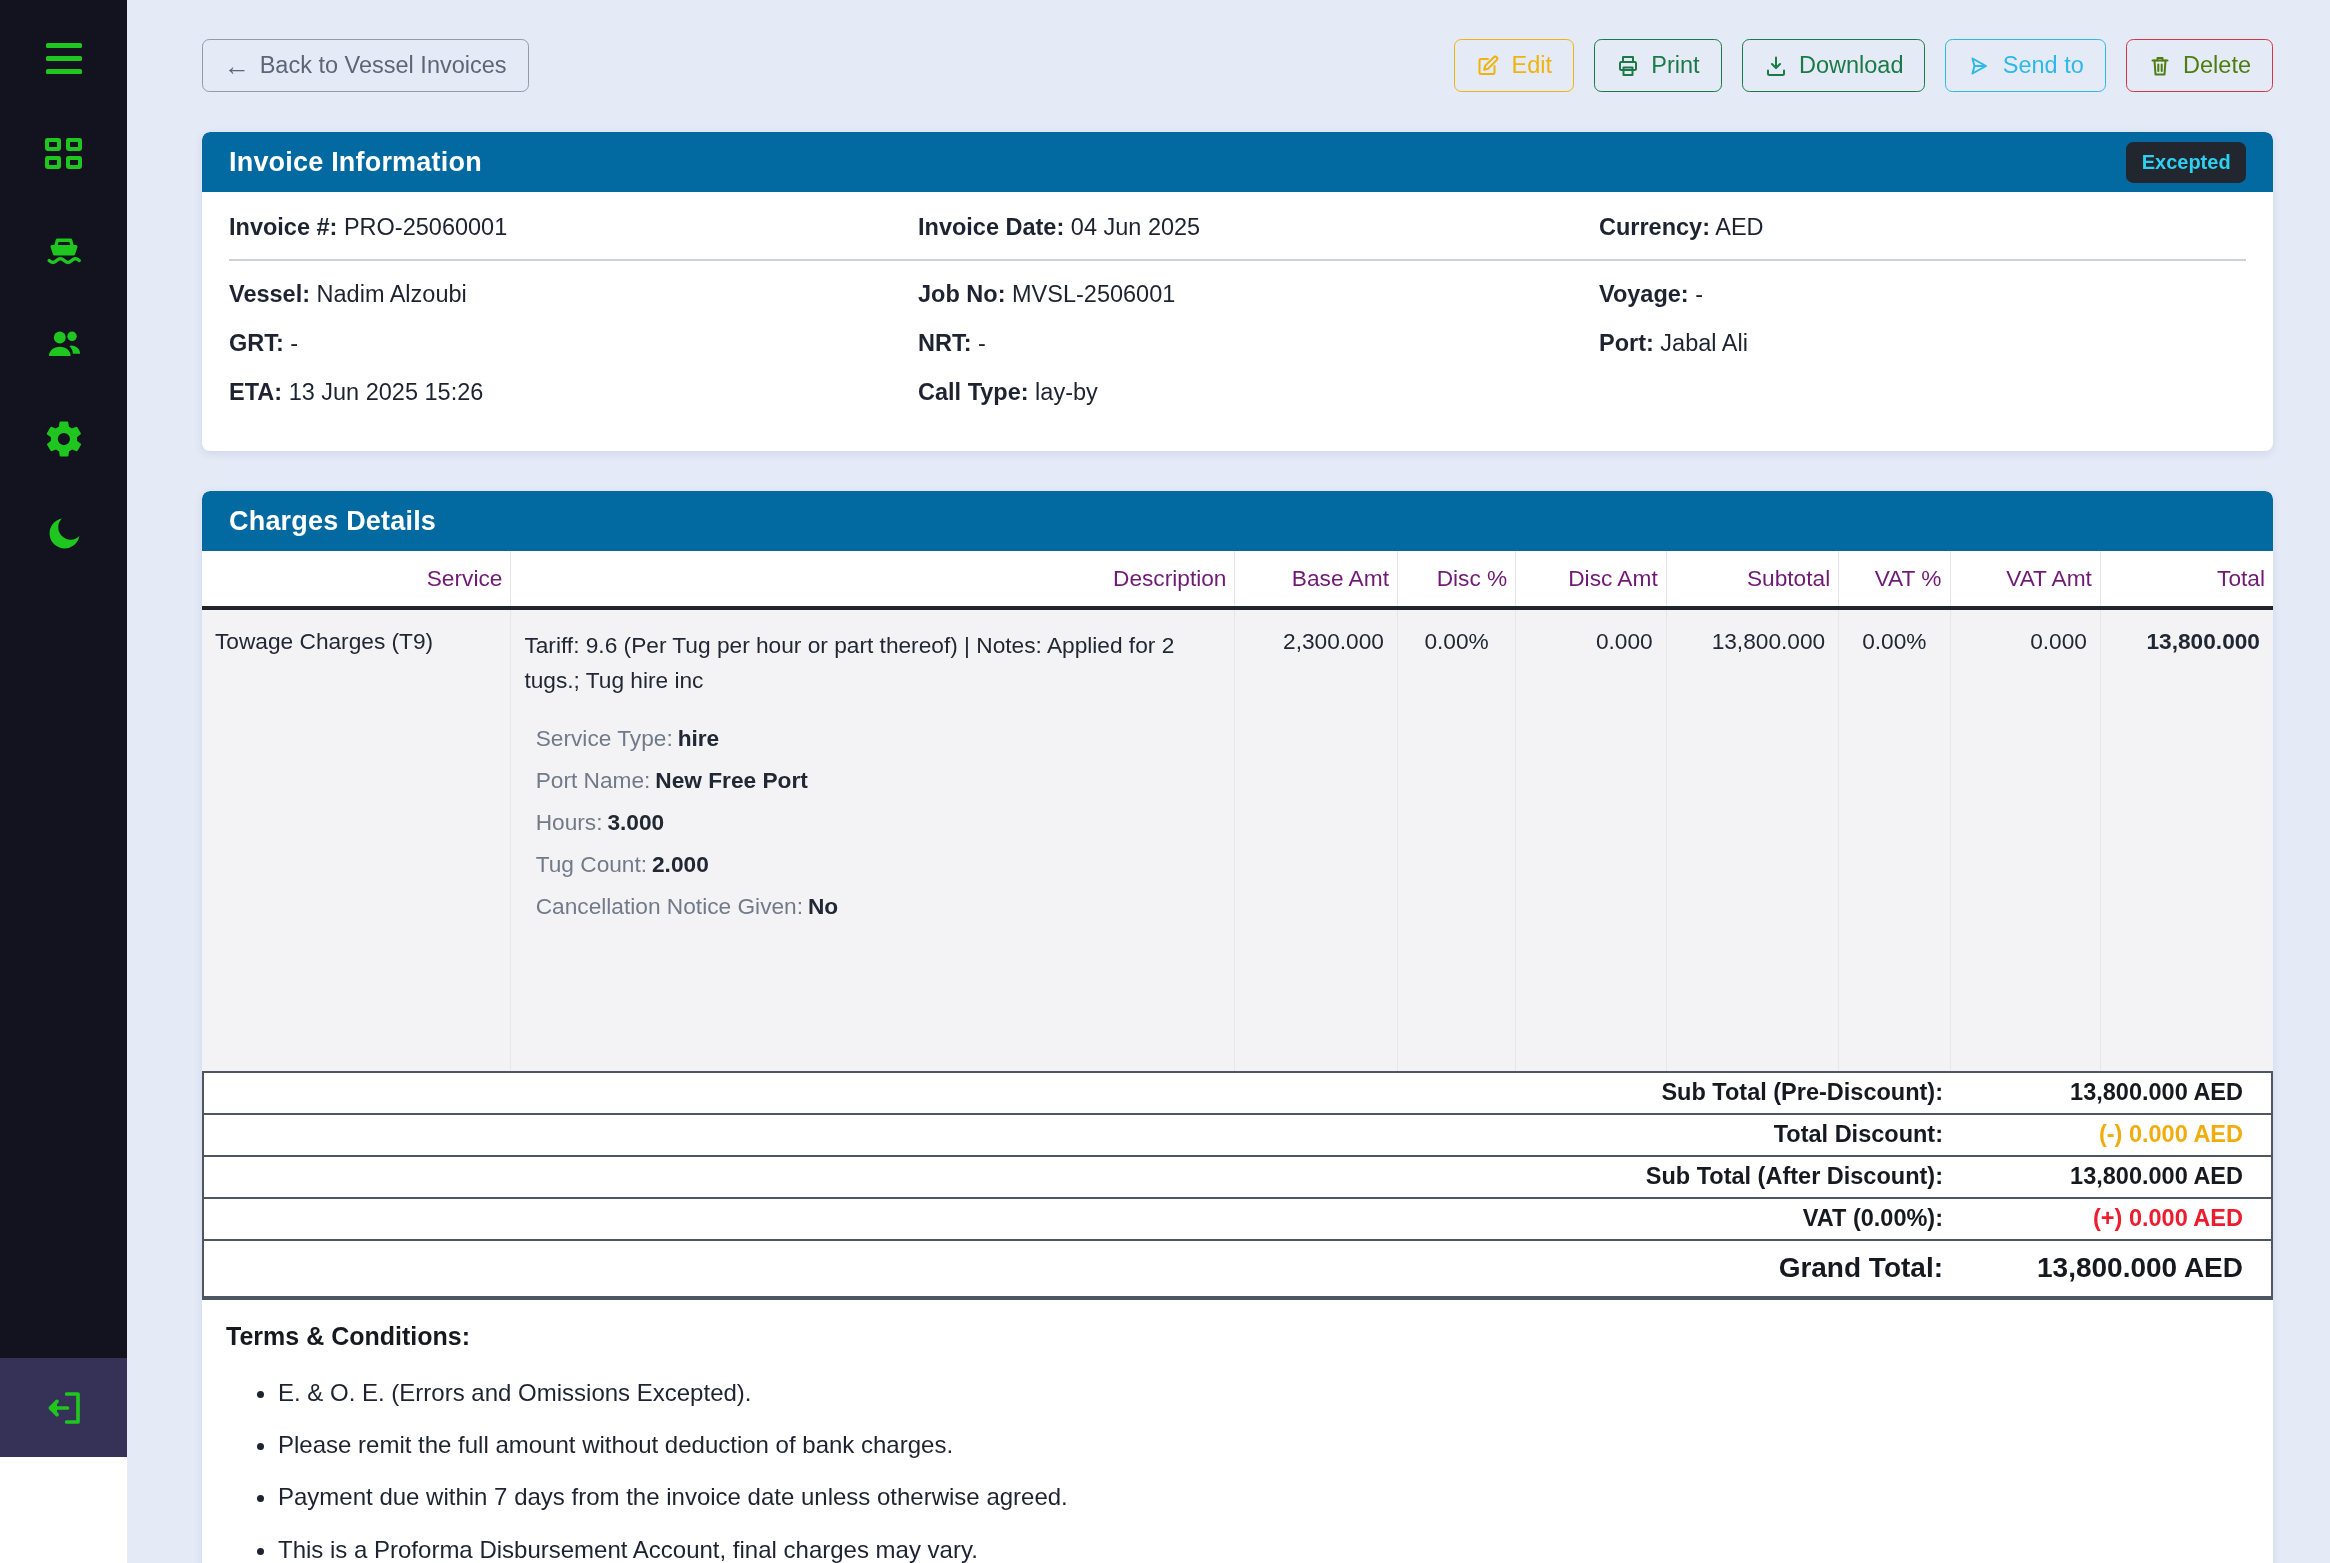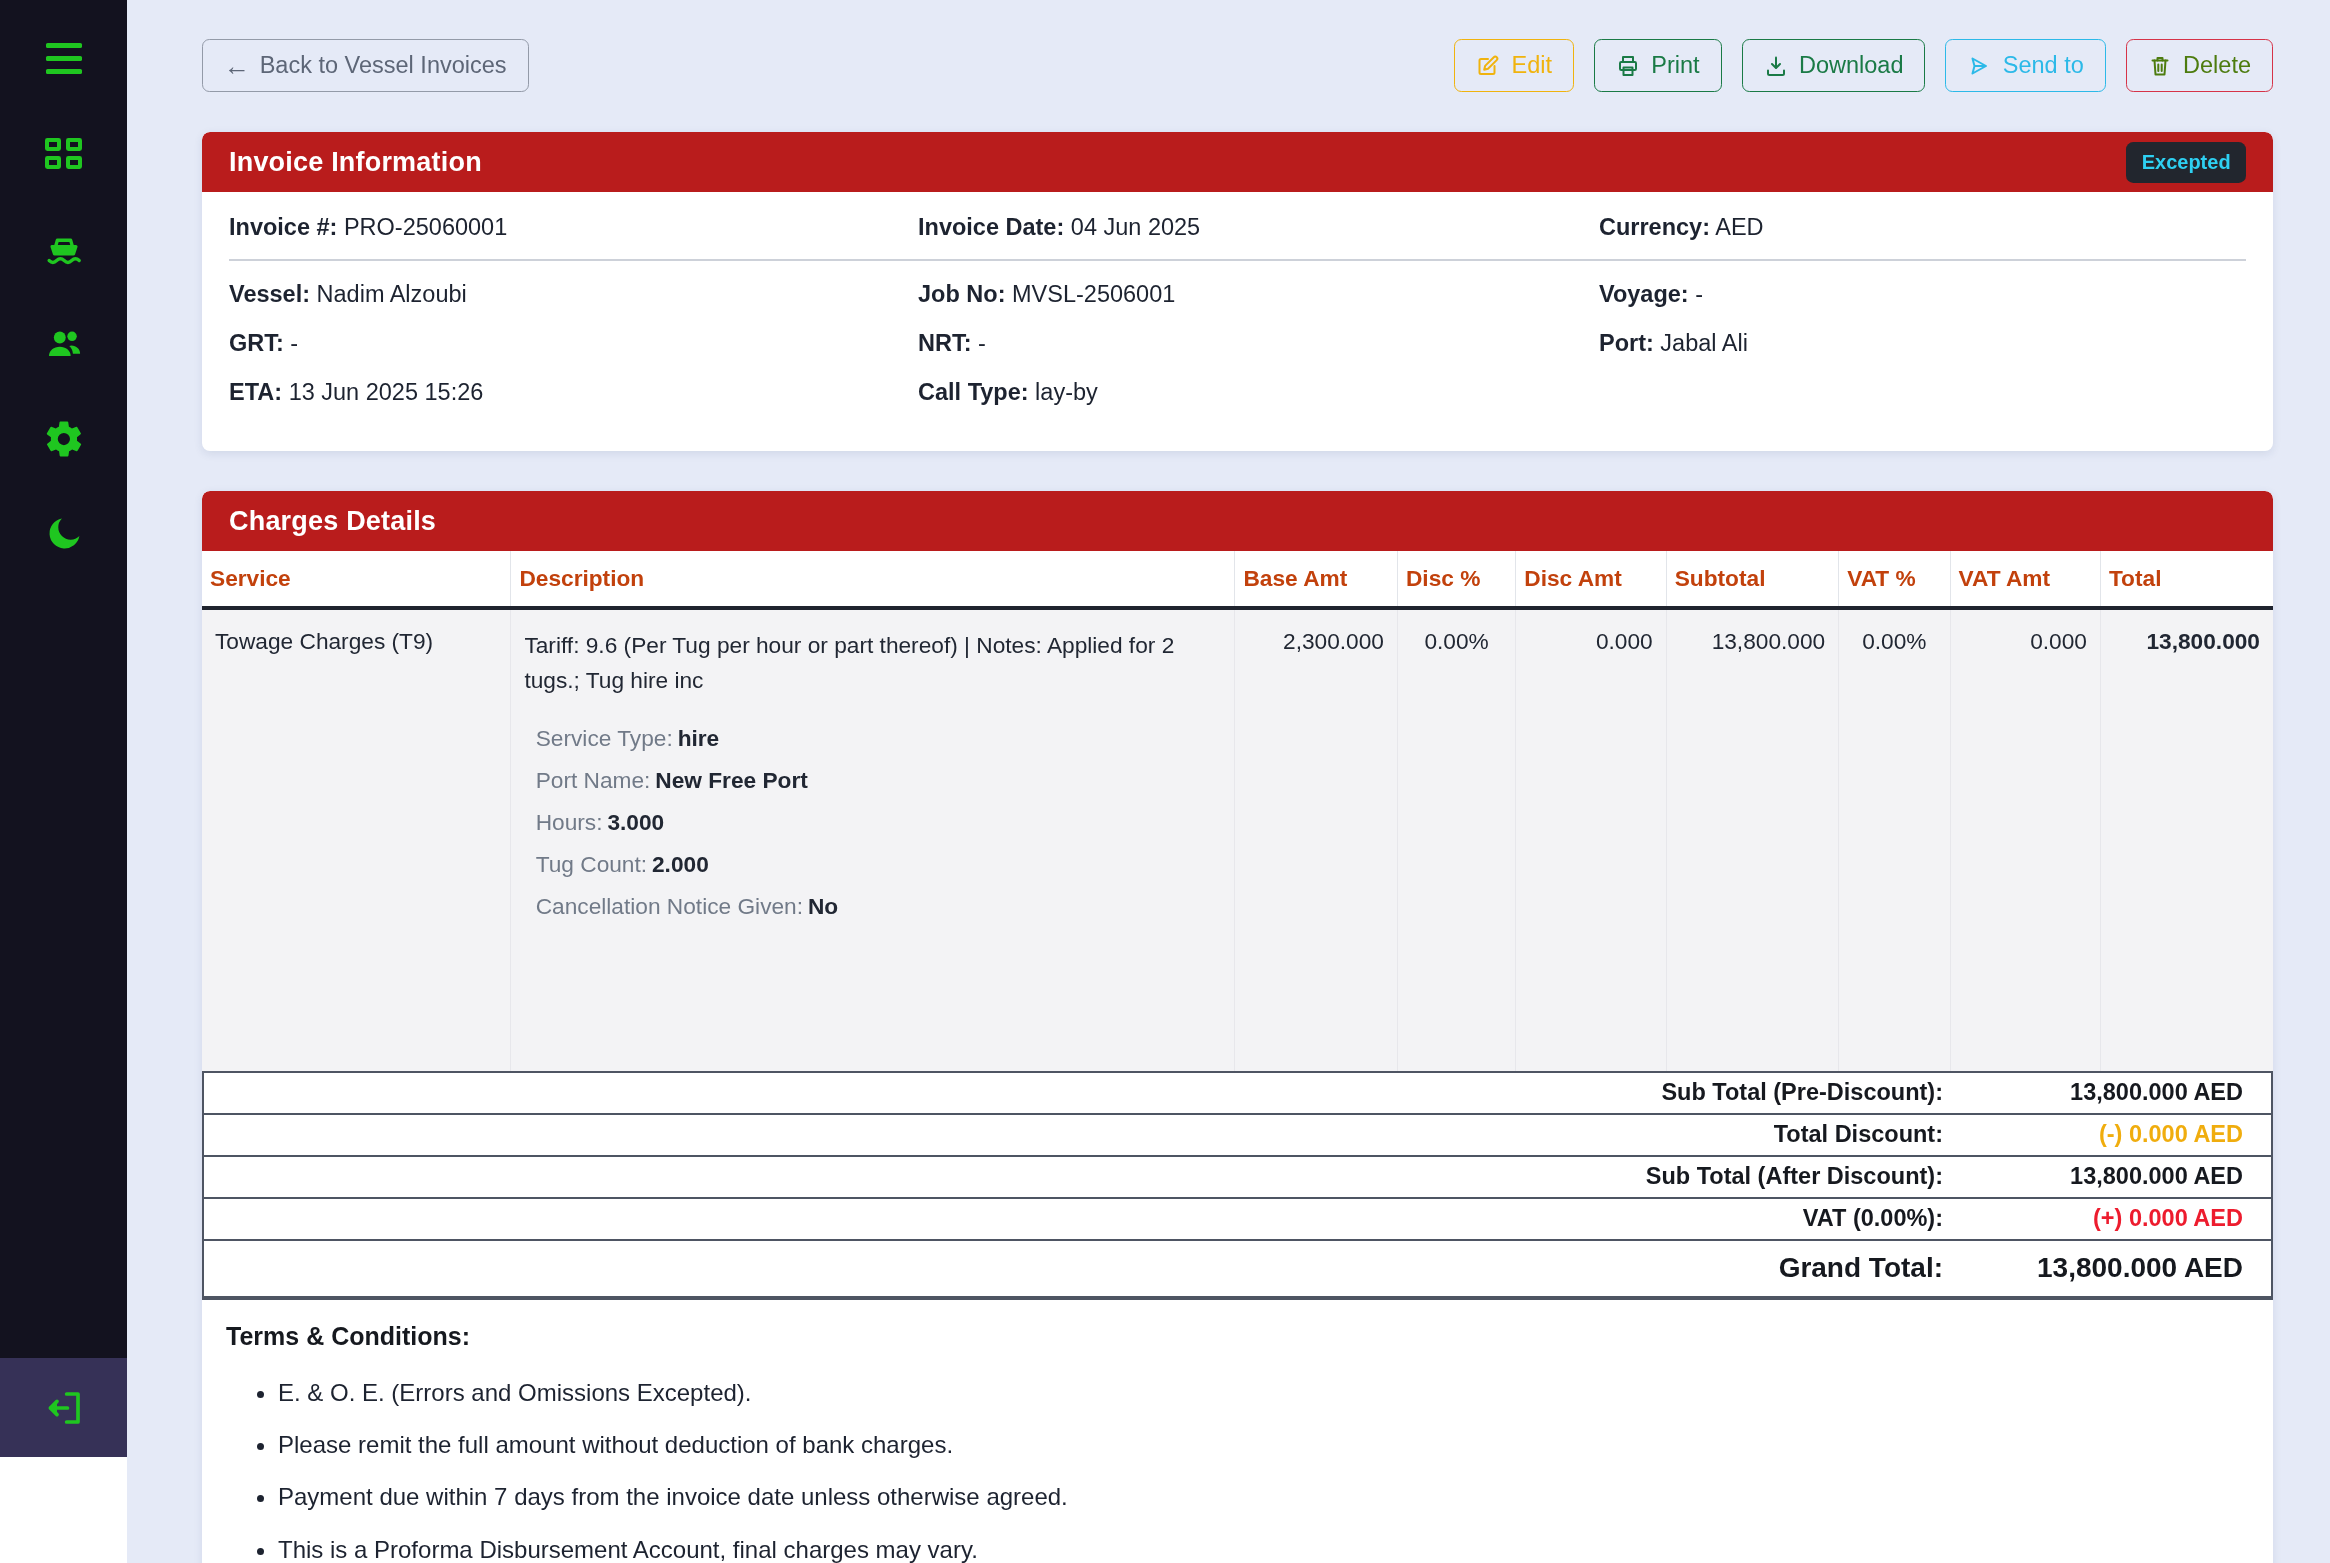--- a/index.html
+++ b/index.html
@@ -79,21 +79,21 @@
   .btn-delete  { border-color: #d63348; color: #4d7c0f; }
 
   
   .card {
     background: #ffffff;
     border-radius: 8px;
     box-shadow: 0 2.4px 8px rgba(40,60,110,0.10);
     overflow: hidden;
   }
   .card-header {
-    background: #b91c1c;
+    background: #0369a1;
     color: #ffffff;
     height: 60px;
     display: flex; align-items: center; justify-content: space-between;
     padding: 0 27px;
     border-radius: 8px 8px 0 0;
   }
   .card-header h2 { font-size: 27px; font-weight: 700; letter-spacing: 0.2px; }
   .badge {
     background: #22262e;
     color: #2ed0f2;
@@ -114,22 +114,22 @@
   .inv-row.first { height: 52px; padding-top: 6.5px; }
   .inv-divider { border: none; border-top: 2.4px solid #cdd1d9; margin: 8px 0 9.7px 0; }
   .fld b { font-weight: 700; }
   .fld span { font-weight: 400; }
 
   .charges-card { margin-top: 40px; }
 
   
   table.charges { width: 100%; border-collapse: collapse; table-layout: fixed; }
   table.charges th {
-    font-size: 22.7px; font-weight: 700; color: #c2410c;
-    text-align: left;
+    font-size: 22.7px; font-weight: 400; color: #701a75;
+    text-align: right;
     padding: 13.8px 8px;
     border-right: 1.6px solid #e2e5ea;
     border-bottom: 4.9px solid #20242e;
     background: #ffffff;
   }
   table.charges th:last-child { border-right: none; }
   table.charges td {
     background: #f3f3f5;
     vertical-align: top;
     font-size: 22.7px;

